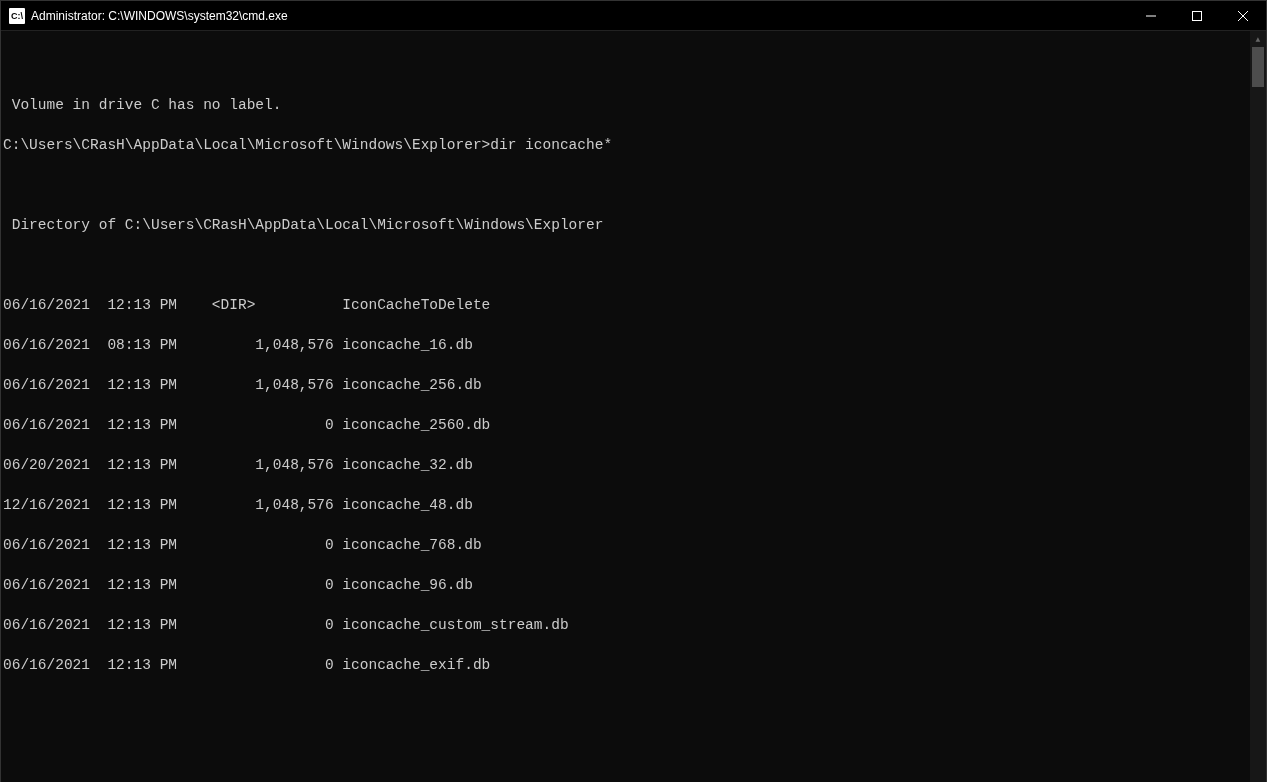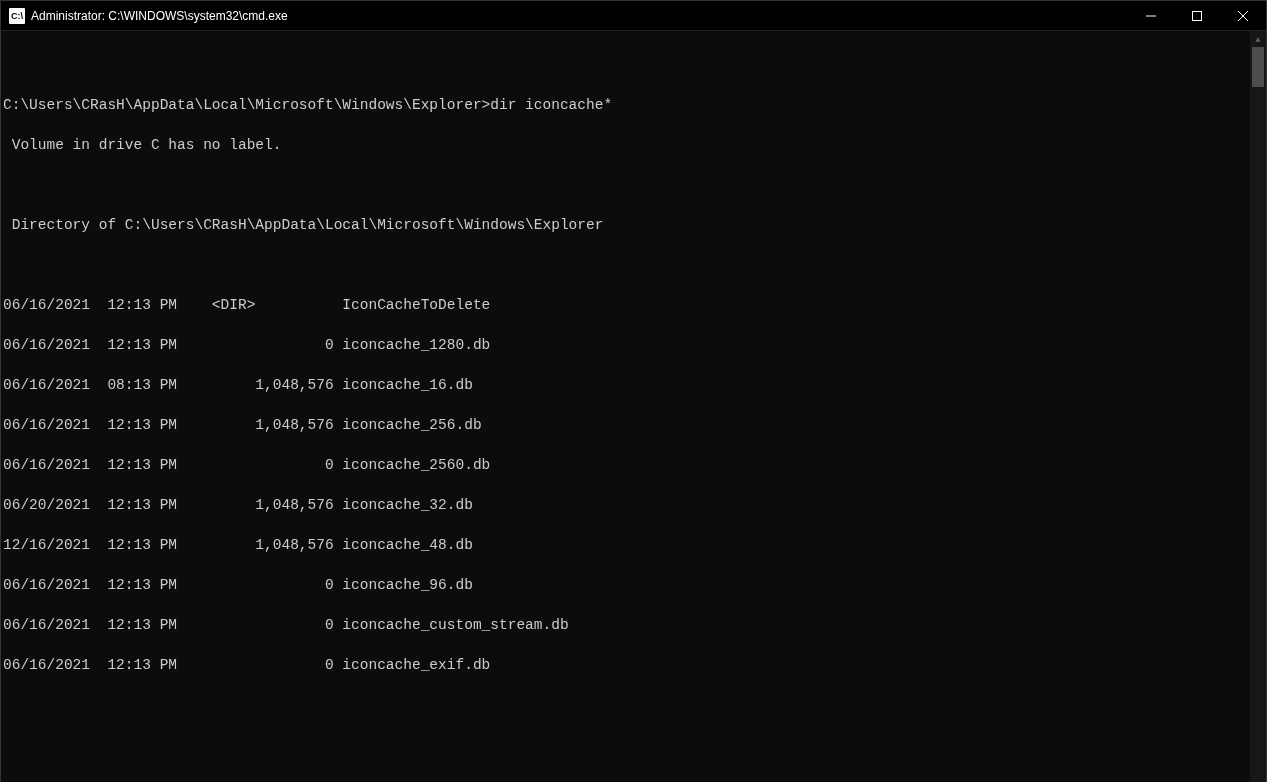--- a/index.html
+++ b/index.html
@@ -116,32 +116,32 @@
             <line x1="0" y1="0" x2="10" y2="10"></line>
             <line x1="10" y1="0" x2="0" y2="10"></line>
           </svg>
       </div>
     </div>
   </div>
 
   <div class="terminal-area">
     <div class="terminal">
 <span class="line"> </span>
+<span class="line"> Volume in drive C has no label.</span>
 <span class="line"><span>C:\Users\CRasH\AppData\Local\Microsoft\Windows\Explorer&gt;</span><span>dir iconcache*</span></span>
-<span class="line"> Volume in drive C has no label.</span>
 <span class="line"> </span>
 <span class="line"> Directory of C:\Users\CRasH\AppData\Local\Microsoft\Windows\Explorer</span>
 <span class="line"> </span>
 <span class="line">06/16/2021  12:13 PM    &lt;DIR&gt;          IconCacheToDelete</span>
-<span class="line">06/16/2021  12:13 PM                 0 iconcache_1280.db</span>
 <span class="line">06/16/2021  08:13 PM         1,048,576 iconcache_16.db</span>
 <span class="line">06/16/2021  12:13 PM         1,048,576 iconcache_256.db</span>
 <span class="line">06/16/2021  12:13 PM                 0 iconcache_2560.db</span>
 <span class="line">06/20/2021  12:13 PM         1,048,576 iconcache_32.db</span>
 <span class="line">12/16/2021  12:13 PM         1,048,576 iconcache_48.db</span>
+<span class="line">06/16/2021  12:13 PM                 0 iconcache_768.db</span>
 <span class="line">06/16/2021  12:13 PM                 0 iconcache_96.db</span>
 <span class="line">06/16/2021  12:13 PM                 0 iconcache_custom_stream.db</span>
 <span class="line">06/16/2021  12:13 PM                 0 iconcache_exif.db</span>
 
 
 
 
 
 
 

